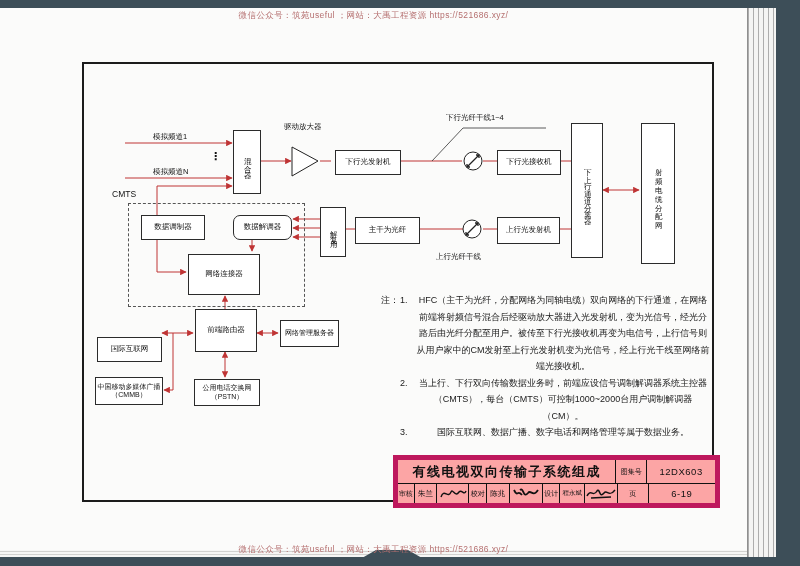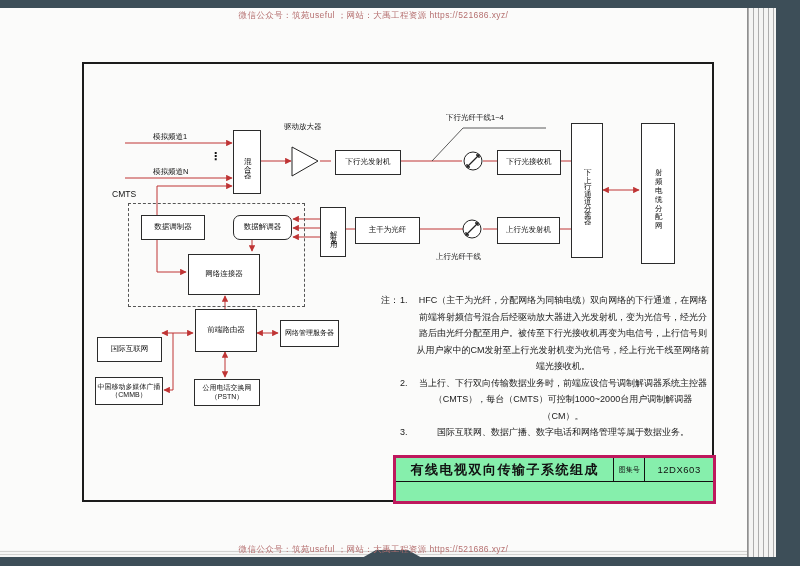--- a/index.html
+++ b/index.html
@@ -25,21 +25,21 @@
   .dashed{border:1px dashed #555;background:transparent;}
   .lb{position:absolute;font-size:7.5px;color:#111;white-space:nowrap;}
   #connector-layer{position:absolute;left:0;top:0;width:800px;height:566px;}
   
   #notes-section{position:absolute;left:381px;top:292px;width:330px;}
   .note-line{display:flex;font-size:9px;line-height:16.5px;color:#1a1a1a;}
   .np{width:19px;flex:none;}
   .nn{width:15px;flex:none;}
   .nt{flex:1;text-align:center;}
   
-  #title-block{position:absolute;left:393px;top:455px;width:317px;height:43px;border:3px solid #be185d;background:#86efac;}
+  #title-block{position:absolute;left:393px;top:455px;width:317px;height:43px;border:5px solid #be185d;background:#fca5a5;}
   .tb-row{display:flex;}
   .tb-cell{border-right:1px solid #111;display:flex;align-items:center;justify-content:center;overflow:hidden;}
   .tb-cell:last-child{border-right:none;}
   #tb-row1{height:23px;border-bottom:1px solid #111;}
   #tb-row2{height:19px;}
   .tb-title{width:218px;font-size:13px;font-weight:bold;letter-spacing:1.5px;}
   .tb-lab{font-size:7px;}
   .tb-val{font-size:9.5px;letter-spacing:.5px;}
   .w30{width:30px;} .w68{width:68px;}
   .sm{font-size:7px;} .nm{font-size:7.5px;}
@@ -156,15 +156,40 @@
       <span class="nt">国际互联网、数据广播、数字电话和网络管理等属于数据业务。</span>
     </div>
   </div>
 
   <div id="title-block">
     <div id="tb-row1" class="tb-row">
       <div class="tb-cell tb-title">有线电视双向传输子系统组成</div>
       <div class="tb-cell tb-lab w30">图集号</div>
       <div class="tb-cell tb-val w68">12DX603</div>
     </div>
+    <div id="tb-row2" class="tb-row">
+      <div class="tb-cell sm" style="width:16px;">审核</div>
+      <div class="tb-cell nm" style="width:22px;">朱兰</div>
+      <div class="tb-cell sig" style="width:32px;">
+        <svg width="28" height="15" viewBox="0 0 28 15">
+          <path d="M2 11 C5 2, 9 13, 12 6 C14 2, 16 12, 20 6 C23 3, 25 10, 27 5" stroke="#111" fill="none" stroke-width="1.4"></path>
+        </svg>
+      </div>
+      <div class="tb-cell sm" style="width:17px;">校对</div>
+      <div class="tb-cell nm" style="width:22px;">陈兆</div>
+      <div class="tb-cell sig" style="width:33px;">
+        <svg width="30" height="15" viewBox="0 0 30 15">
+          <path d="M3 4 C7 12, 6 3, 11 9 M9 4 C13 1, 12 13, 17 7 C20 3, 22 12, 27 4" stroke="#111" fill="none" stroke-width="1.8"></path>
+        </svg>
+      </div>
+      <div class="tb-cell sm" style="width:17px;">设计</div>
+      <div class="tb-cell nm" style="width:24px;font-size:6.5px;">程永斌</div>
+      <div class="tb-cell sig" style="width:33px;">
+        <svg width="32" height="15" viewBox="0 0 32 15">
+          <path d="M2 10 C6 2, 8 12, 12 5 C15 1, 14 13, 19 7 C22 3, 24 12, 30 4 M6 12 L26 11" stroke="#111" fill="none" stroke-width="1.5"></path>
+        </svg>
+      </div>
+      <div class="tb-cell sm w30">页</div>
+      <div class="tb-cell tb-val w68">6-19</div>
+    </div>
   </div>
 
 </div>
 
 </body></html>

